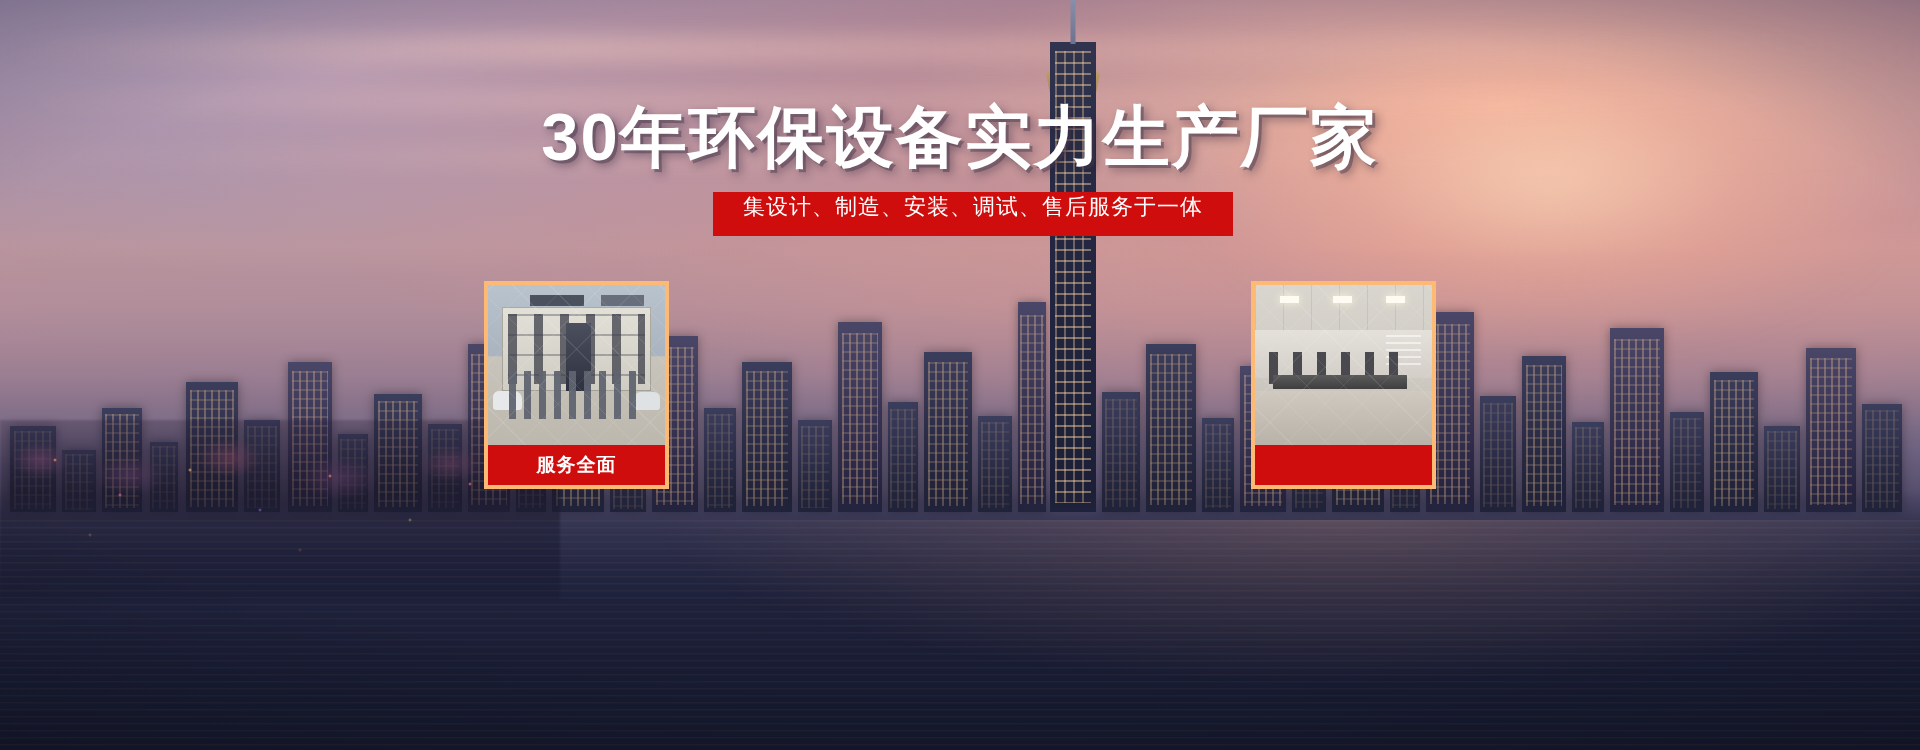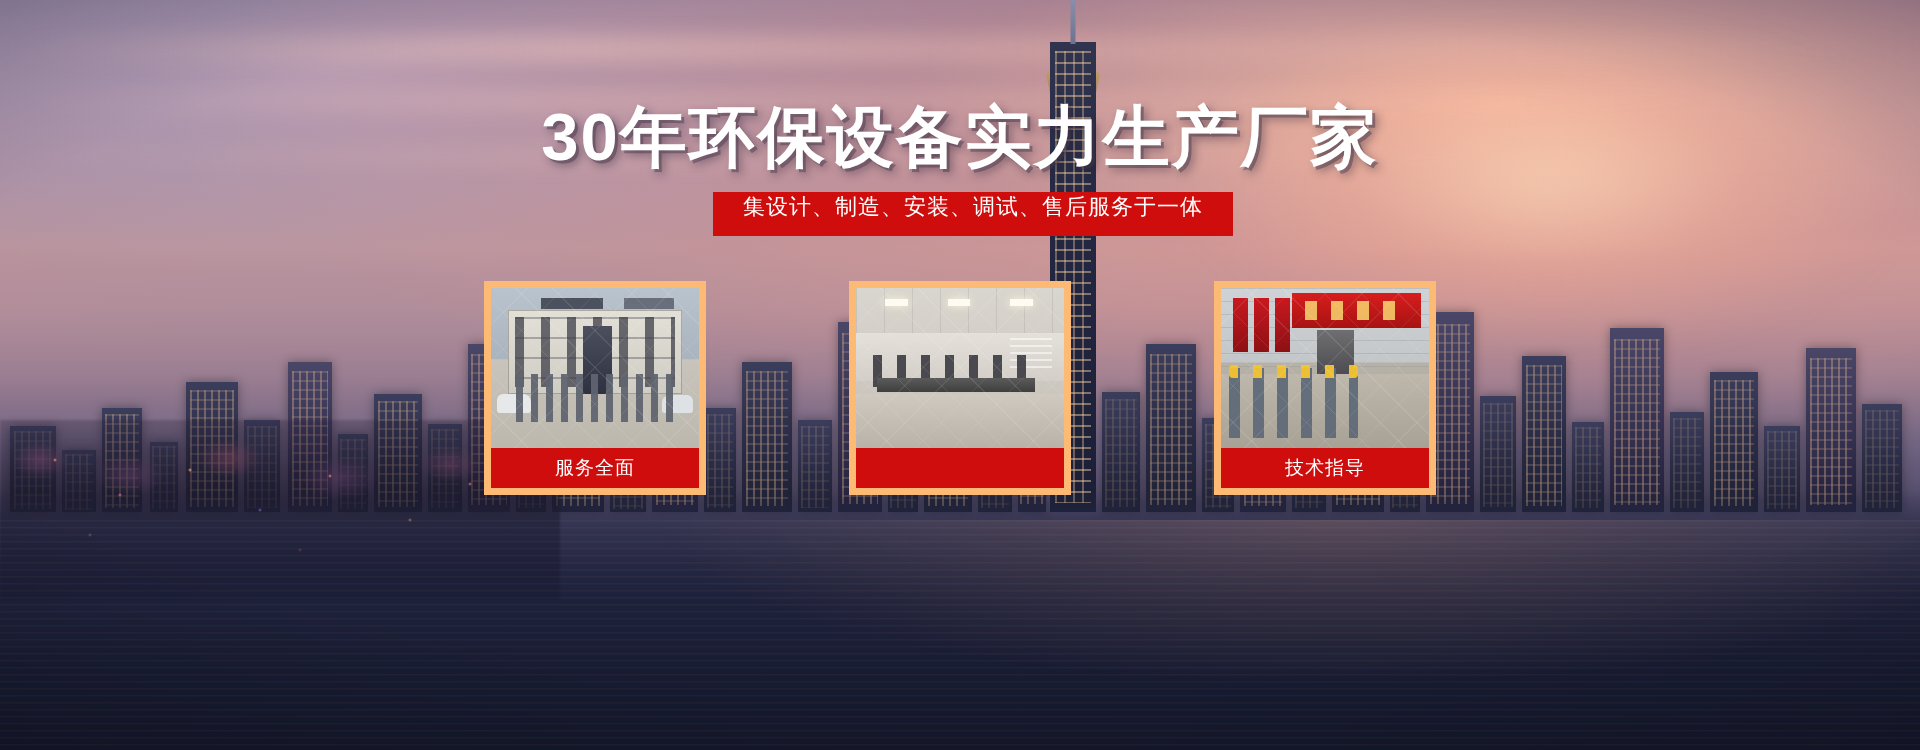--- a/index.html
+++ b/index.html
@@ -174,23 +174,24 @@
 
   .cards{
     position:absolute;
     left:50%; transform:translateX(-50%);
     top:281px;
     width:952px;
     display:flex;
     justify-content:space-between;
   }
   .card{
-    width:222px;
-    border:7px solid #fdba74;
+    width:185px;
+    border:4px solid #fdba74;
     background:#cf0d0d;
+    font-weight:bold;
   }
   .card-photo{
     position:relative;
     width:100%; height:160px;
     overflow:hidden;
     background:#98a0ab;
   }
   .card-caption{
     height:40px;
     display:flex; align-items:center; justify-content:center;
@@ -451,31 +452,16 @@
           <div class="light l3"></div>
           <div class="backwall"></div>
           <div class="window"></div>
           <div class="floor"></div>
           <div class="people"></div>
           <div class="desk"></div>
           <div class="wm"></div>
         </div>
       </div>
 
-      <div class="card">
-        <div class="card-photo p4">
-          <div class="wall"></div>
-          <div class="redsign"></div>
-          <div class="v1"></div>
-            <div class="v2"></div>
-            <div class="v3"></div>
-          <div class="door"></div>
-          <div class="floor"></div>
-          <div class="workers"></div>
-          <div class="helmets"></div>
-          <div class="wm"></div>
-        </div>
-        <div class="card-caption">技术指导</div>
-      </div>
 
     </div>
   </div>
 </div>
 
 </body></html>

